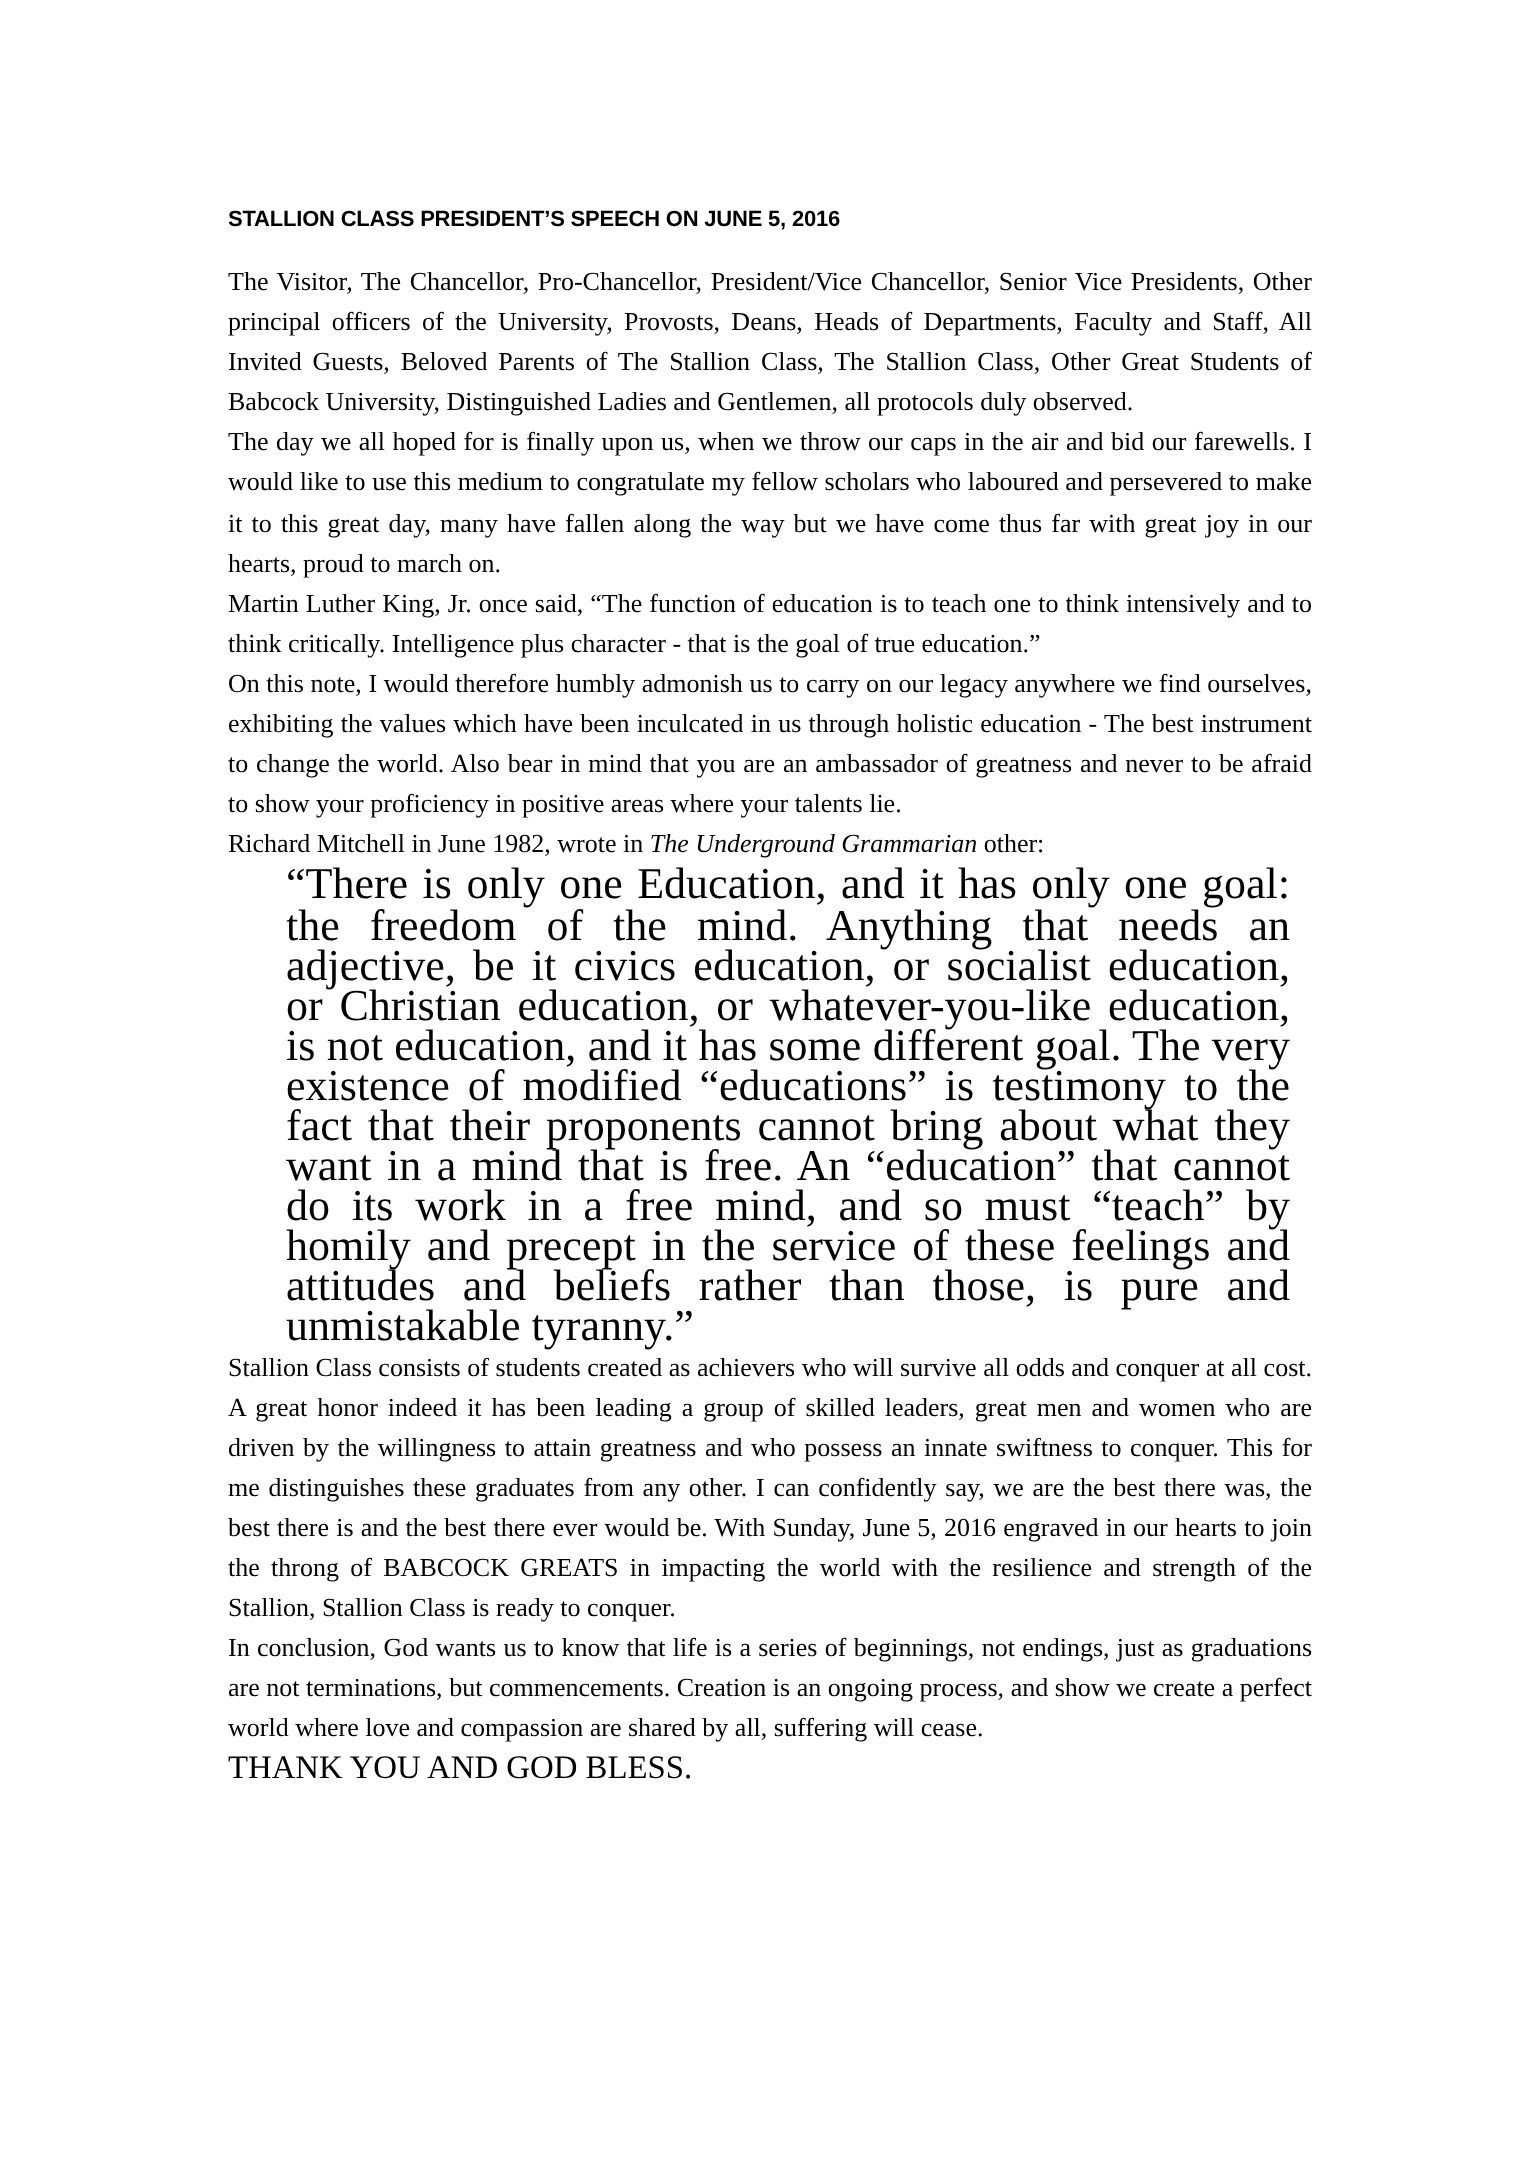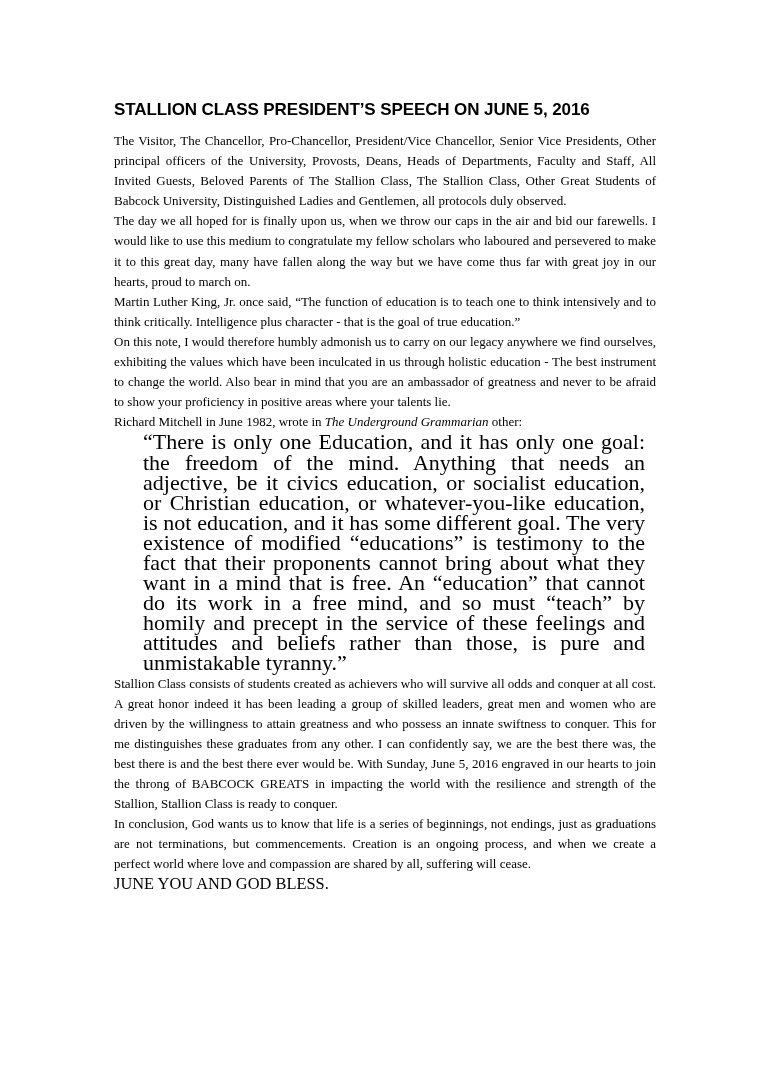--- a/index.html
+++ b/index.html
@@ -30,21 +30,21 @@
   .content {
     position: absolute;
     left: 114px;
     top: 100px;
     width: 542px;
   }
 
   .doc-title {
     font-family: "Liberation Sans", "DejaVu Sans", sans-serif;
     font-weight: bold;
-    font-size: 17px;
+    font-size: 11px;
     line-height: 20px;
     letter-spacing: -0.1px;
     margin: 0 0 11px 0;
     text-align: left;
     white-space: nowrap;
   }
 
   .para {
     font-size: 13px;
     line-height: 20.1px;
@@ -95,22 +95,22 @@
     <p class="para">Martin Luther King, Jr. once said, “The function of education is to teach one to think intensively and to think critically. Intelligence plus character - that is the goal of true education.”</p>
 
     <p class="para">On this note, I would therefore humbly admonish us to carry on our legacy anywhere we find ourselves, exhibiting the values which have been inculcated in us through holistic education - The best instrument to change the world. Also bear in mind that you are an ambassador of greatness and never to be afraid to show your proficiency in positive areas where your talents lie.</p>
 
     <p class="para"><span>Richard Mitchell in June 1982, wrote in </span><em class="title-italic">The Underground Grammarian</em><span> other:</span></p>
 
     <blockquote class="quote-block">“There is only one Education, and it has only one goal: the freedom of the mind. Anything that needs an adjective, be it civics education, or socialist education, or Christian education, or whatever-you-like education, is not education, and it has some different goal. The very existence of modified “educations” is testimony to the fact that their proponents cannot bring about what they want in a mind that is free. An “education” that cannot do its work in a free mind, and so must “teach” by homily and precept in the service of these feelings and attitudes and beliefs rather than those, is pure and unmistakable tyranny.”</blockquote>
 
     <p class="para">Stallion Class consists of students created as achievers who will survive all odds and conquer at all cost. A great honor indeed it has been leading a group of skilled leaders, great men and women who are driven by the willingness to attain greatness and who possess an innate swiftness to conquer. This for me distinguishes these graduates from any other. I can confidently say, we are the best there was, the best there is and the best there ever would be. With Sunday, June 5, 2016 engraved in our hearts to join the throng of BABCOCK GREATS in impacting the world with the resilience and strength of the Stallion, Stallion Class is ready to conquer.</p>
 
-    <p class="para">In conclusion, God wants us to know that life is a series of beginnings, not endings, just as graduations are not terminations, but commencements. Creation is an ongoing process, and when we create a perfect world where love and compassion are shared by all, suffering will cease.</p>
+    <p class="para">In conclusion, God wants us to know that life is a series of beginnings, not endings, just as graduations are not terminations, but commencements. Creation is an ongoing process, and show we create a perfect world where love and compassion are shared by all, suffering will cease.</p>
 
-    <p class="plain">JUNE YOU AND GOD BLESS.</p>
+    <p class="plain">THANK YOU AND GOD BLESS.</p>
 
     <div class="spacer-line">&nbsp;</div>
 
 
 
   </div>
 </div>
 
 </body></html>

